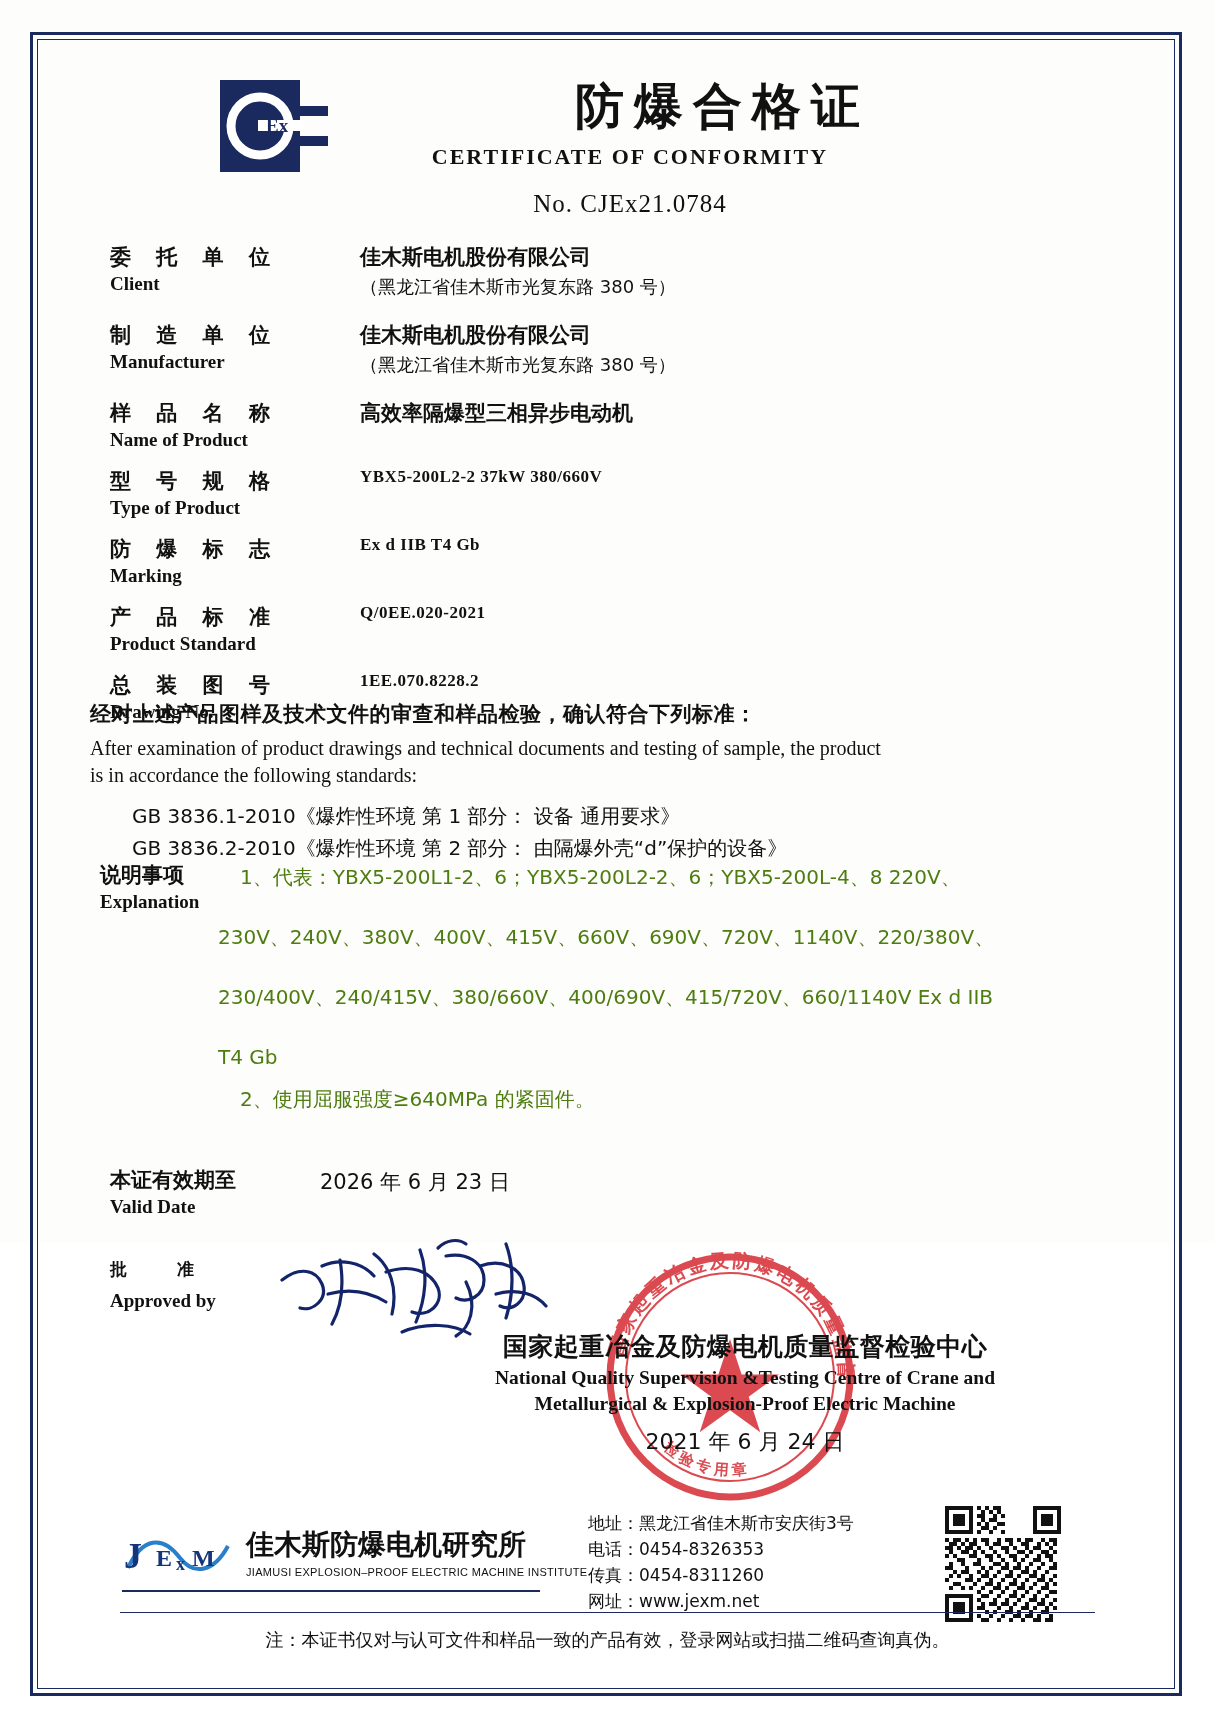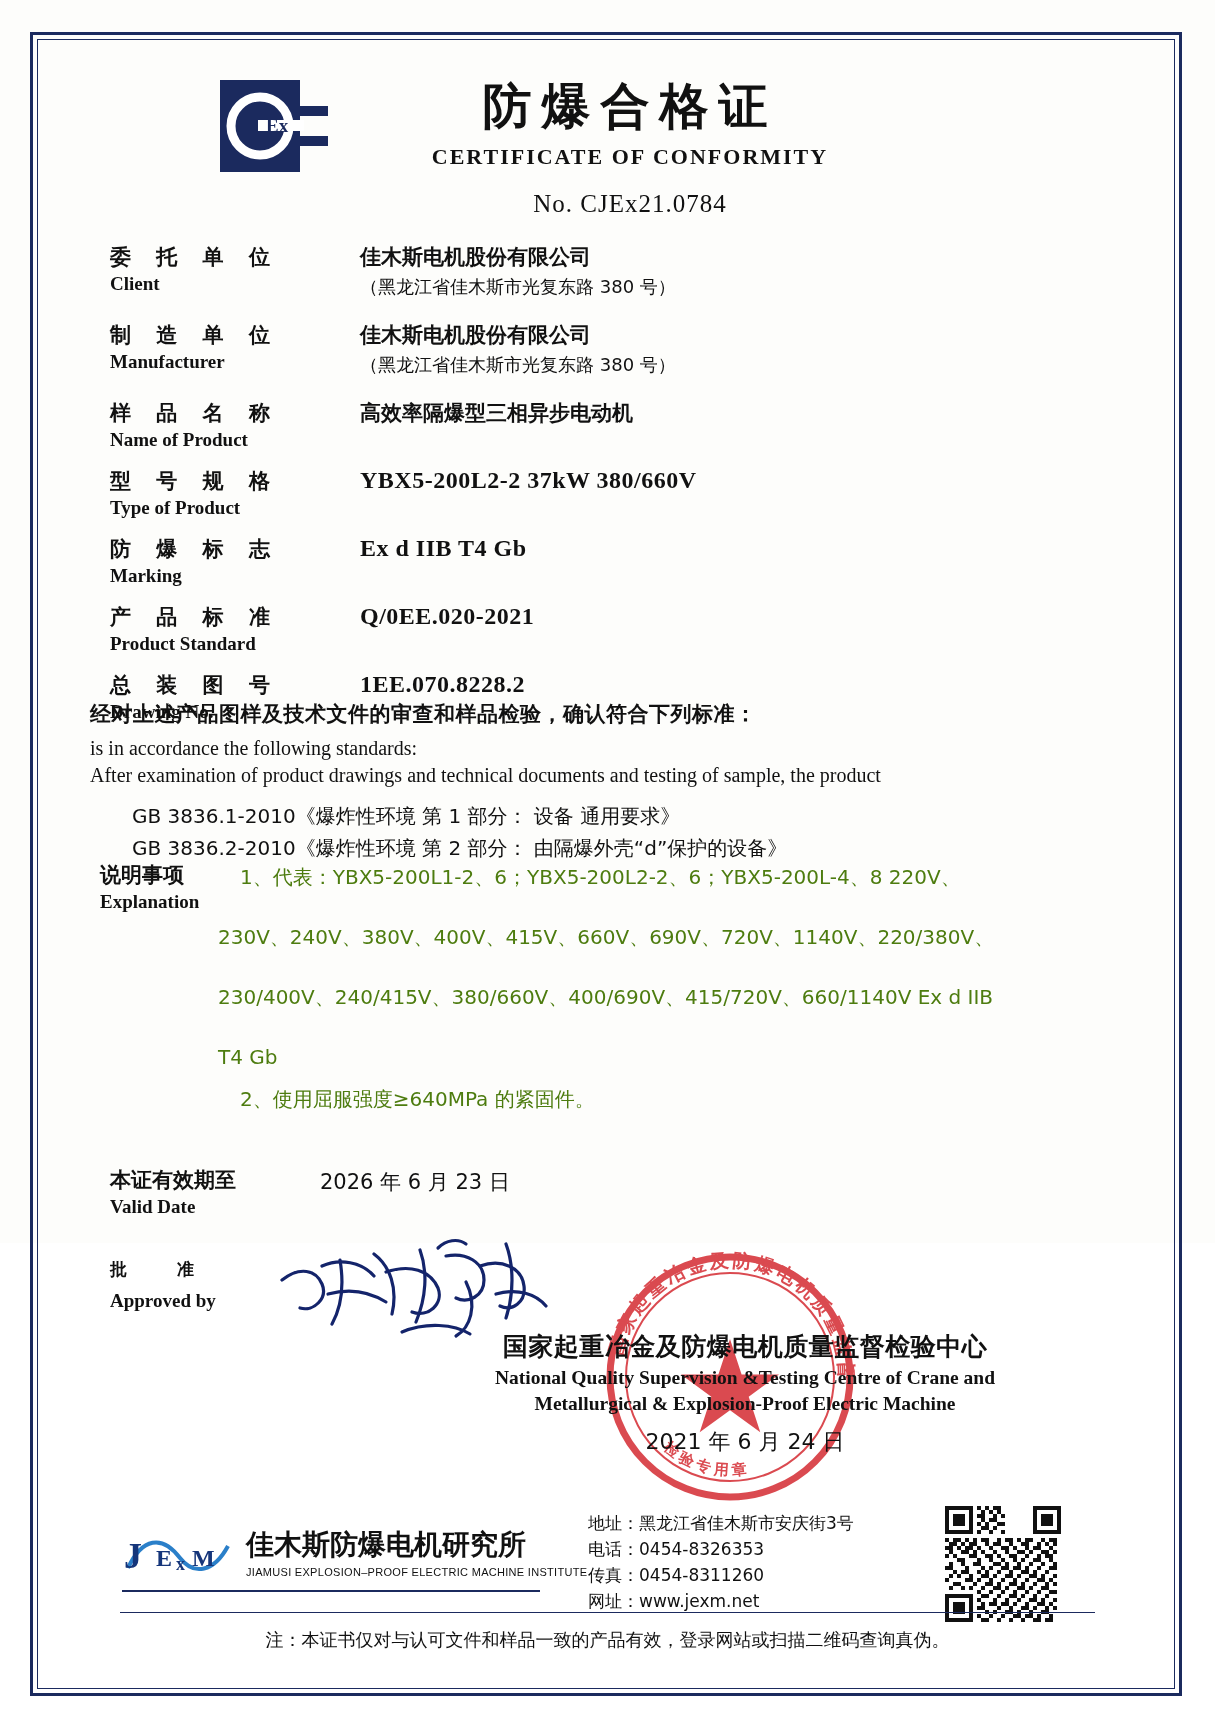--- a/index.html
+++ b/index.html
@@ -55,21 +55,21 @@
   .logo-ex svg { display: block; }
   .title-cn {
     position: absolute;
     left: 330px; top: 2px;
     width: 480px;
     font-family: "DejaVu Sans", sans-serif;
     font-weight: bold;
     font-size: 49px;
     letter-spacing: 10px;
     color: #111;
-    text-align: center;
+    text-align: right;
     white-space: nowrap;
   }
   .title-en {
     position: absolute;
     left: 300px; top: 72px;
     width: 540px;
     text-align: center;
     font-family: "Liberation Serif", serif;
     font-weight: bold;
     font-size: 22px;
@@ -128,21 +128,21 @@
     left: 300px;
     top: 0px;
     font-family: "DejaVu Sans", sans-serif;
     font-weight: bold;
     font-size: 21px;
     color: #111;
     white-space: nowrap;
   }
   .value-main.serif {
     font-family: "Liberation Serif", serif;
-    font-size: 24px;
+    font-size: 17px;
     letter-spacing: 0.5px;
     text-align: right;
   }
   .value-sub {
     position: absolute;
     left: 300px;
     top: 32px;
     font-family: "DejaVu Sans", sans-serif;
     font-size: 18px;
     color: #111;
@@ -455,22 +455,22 @@
       <div class="label-cn sp2">总 装 图 号</div>
       <div class="label-en">Drawing No.</div>
       <div class="value-main serif">1EE.070.8228.2</div>
     </div>
 
   </div>
 
   <div class="statement">
     <div class="stmt-cn">经对上述产品图样及技术文件的审查和样品检验，确认符合下列标准：</div>
     <div class="stmt-en">
+      <div>After examination of product drawings and technical documents and testing of sample, the product</div>
       <div>is in accordance the following standards:</div>
-      <div>After examination of product drawings and technical documents and testing of sample, the product</div>
     </div>
     <div class="std-list">
       <div class="std-item">GB 3836.1-2010《爆炸性环境 第 1 部分： 设备 通用要求》</div>
       <div class="std-item">GB 3836.2-2010《爆炸性环境 第 2 部分： 由隔爆外壳“d”保护的设备》</div>
     </div>
   </div>
 
   <div class="explanation">
     <div class="exp-label-cn">说明事项</div>
     <div class="exp-label-en">Explanation</div>

